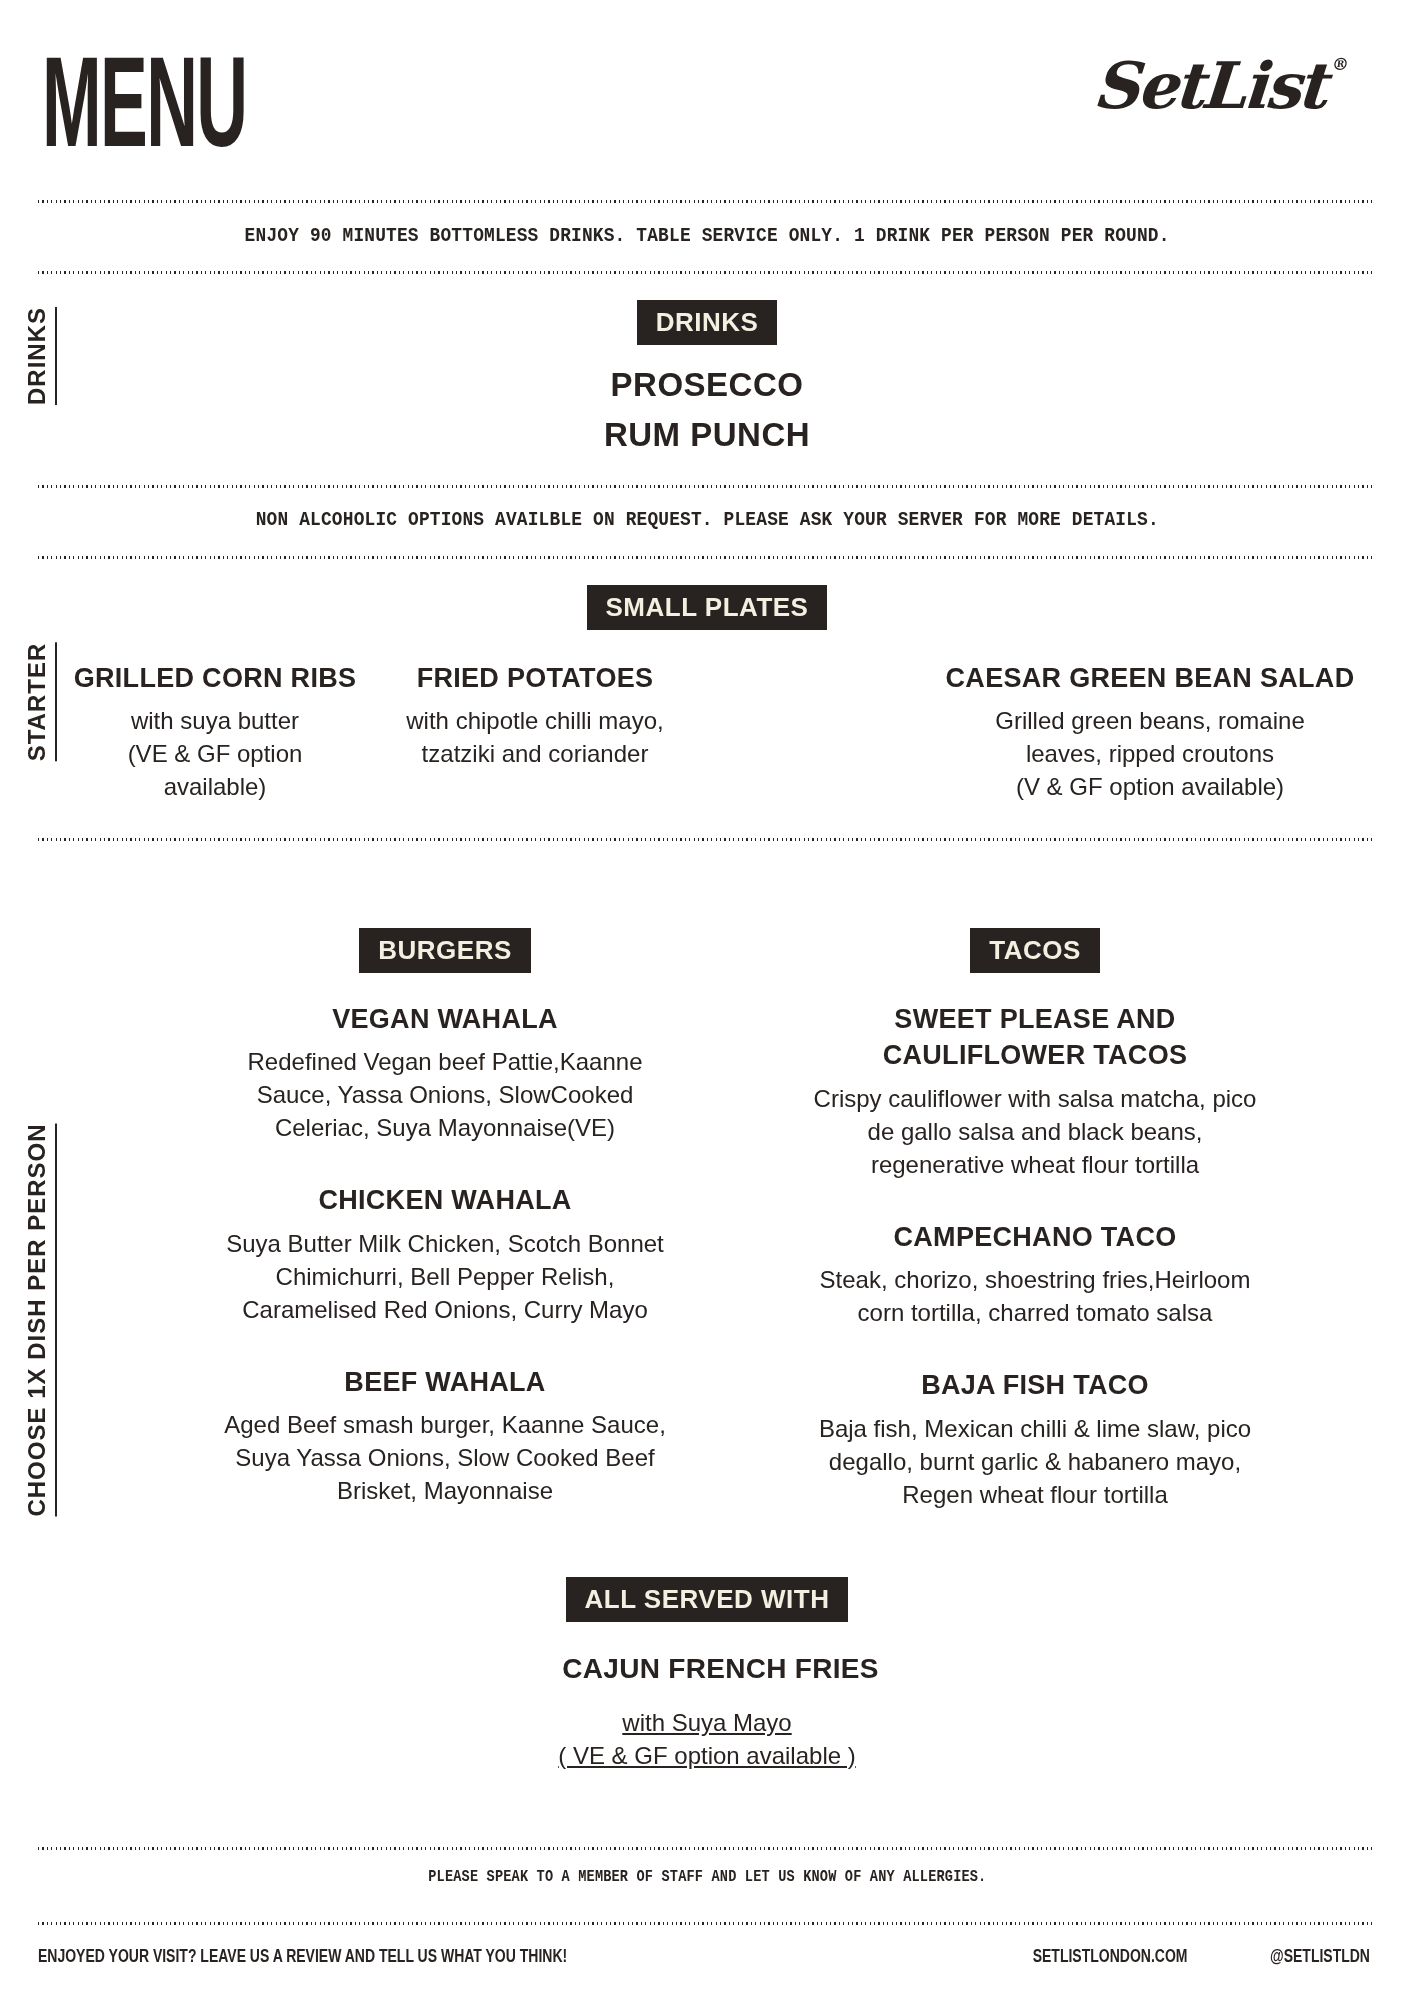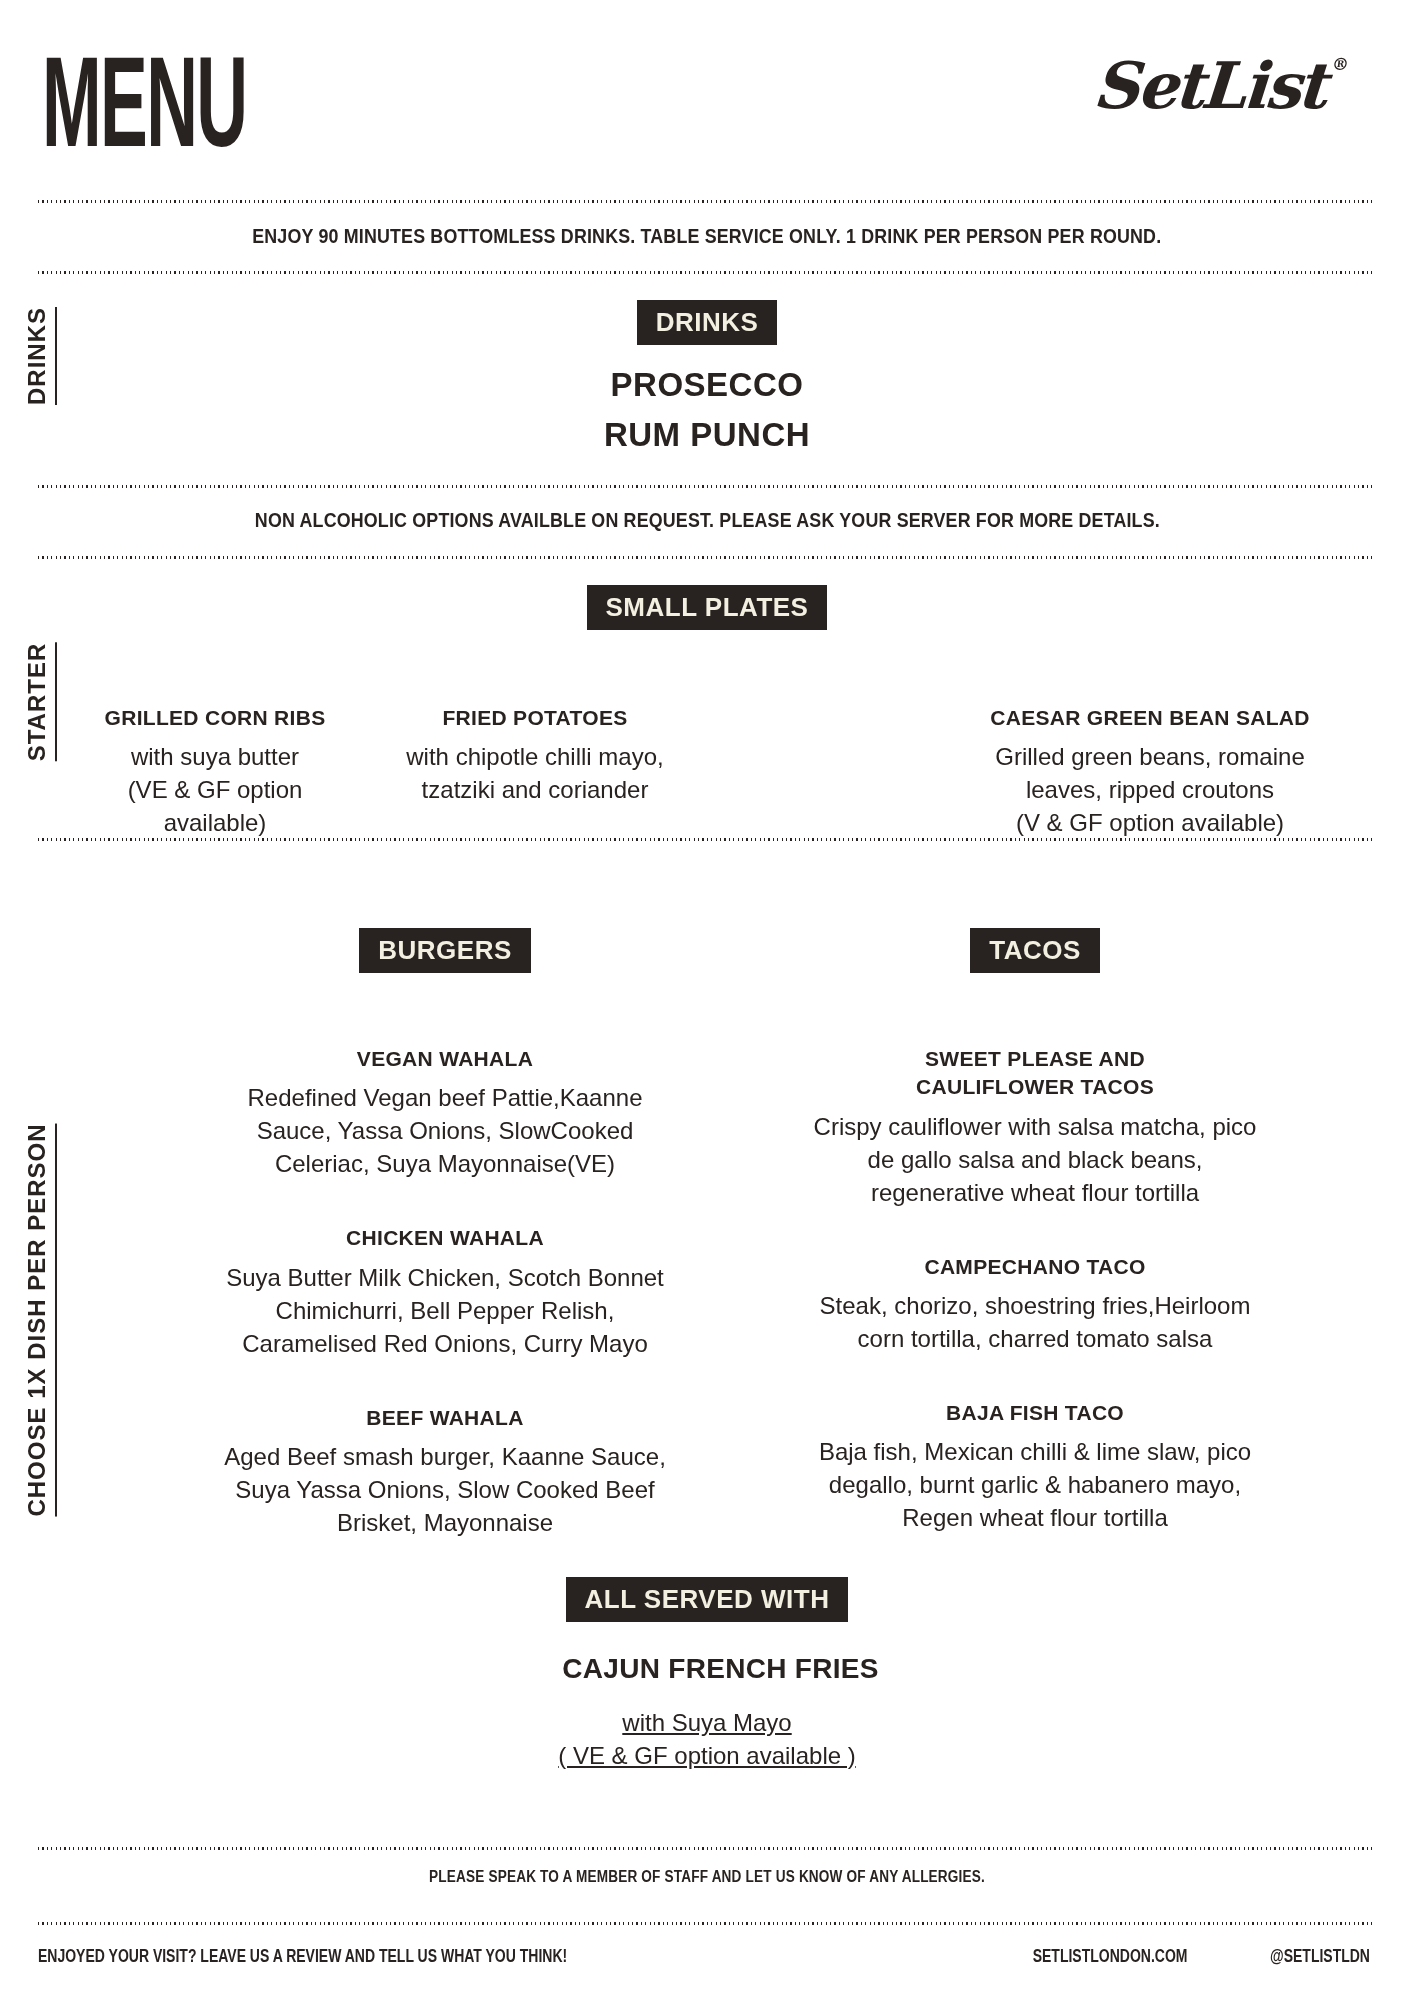--- a/index.html
+++ b/index.html
@@ -15,34 +15,34 @@
   }
   
   .menu-title{position:absolute;left:42px;top:38px;font-size:128px;font-weight:bold;line-height:1;letter-spacing:-3px;}
   .menu-title .squish{display:inline-block;transform:scaleX(.56);transform-origin:left top;}
   .logo{position:absolute;right:68px;top:48px;font-family:"DejaVu Serif","Liberation Serif",serif;font-style:italic;font-weight:bold;font-size:64px;letter-spacing:-3px;transform:skewX(-7deg);white-space:nowrap;}
   .logo-reg{font-size:17px;vertical-align:38px;letter-spacing:0;}
   
   .divider{position:absolute;left:38px;right:38px;height:2.5px;
     background-image:repeating-linear-gradient(to right,var(--ink) 0 1.2px,transparent 1.2px 4.4px);}
   
-  .notice{position:absolute;left:0;right:0;text-align:center;font-weight:bold;font-size:21px;letter-spacing:.2px;white-space:nowrap;}
+  .notice{position:absolute;left:0;right:0;text-align:center;font-weight:bold;font-size:21px;letter-spacing:.2px;white-space:nowrap;font-family:Liberation Mono, monospace;}
   .notice .squish{display:inline-block;transform:scaleX(.85);transform-origin:center;}
   
   .side-label{position:absolute;font-weight:bold;font-size:24px;letter-spacing:1px;white-space:nowrap;
     border-bottom:2.5px solid var(--ink);padding-bottom:4px;
     transform:translate(-50%,-50%) rotate(-90deg);}
   
   .chip-row{position:absolute;left:0;right:0;text-align:center;}
   .chip{display:inline-block;background:var(--ink);color:var(--cream);font-weight:bold;font-size:26px;letter-spacing:.5px;line-height:1;padding:9px 19px 10px;}
   
   .drink-name{position:absolute;left:0;right:0;text-align:center;font-weight:bold;font-size:33px;letter-spacing:.5px;}
   
   .col{position:absolute;text-align:center;}
-  .item-name{font-weight:bold;font-size:21px;letter-spacing:.3px;line-height:1.35;white-space:pre-line;margin-top:44px;}
+  .item-name{font-weight:bold;font-size:27px;letter-spacing:.3px;line-height:1.35;white-space:pre-line;}
   .item-desc{font-size:24px;line-height:33px;margin-top:8px;white-space:pre-line;}
   .mains-col .item{margin-bottom:38px;}
   .mains-col .chip{margin-bottom:28px;}
   
   .served{position:absolute;left:0;right:0;top:1577px;text-align:center;}
   .served .item-name{margin-top:28px;font-size:28px;margin-left:27px;}
   .served .item-desc{margin-top:18px;text-decoration:underline;}
   
   .footer-left{position:absolute;left:38px;top:1946px;font-weight:bold;font-size:17.5px;white-space:nowrap;}
   .footer-left .squish{display:inline-block;transform:scaleX(.8);transform-origin:left center;}

